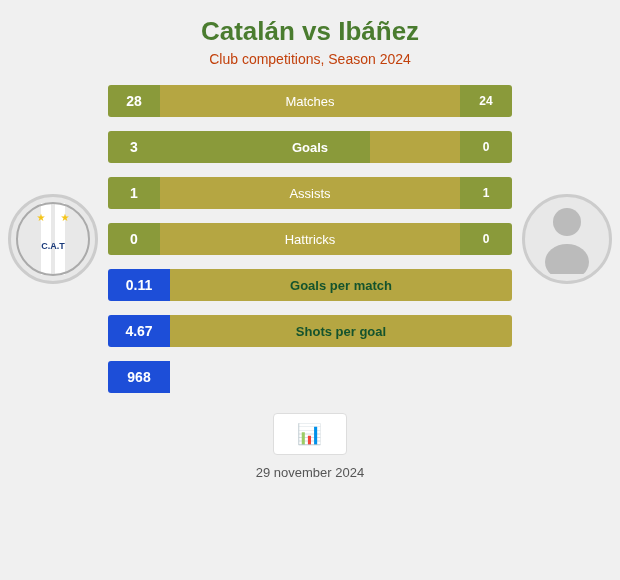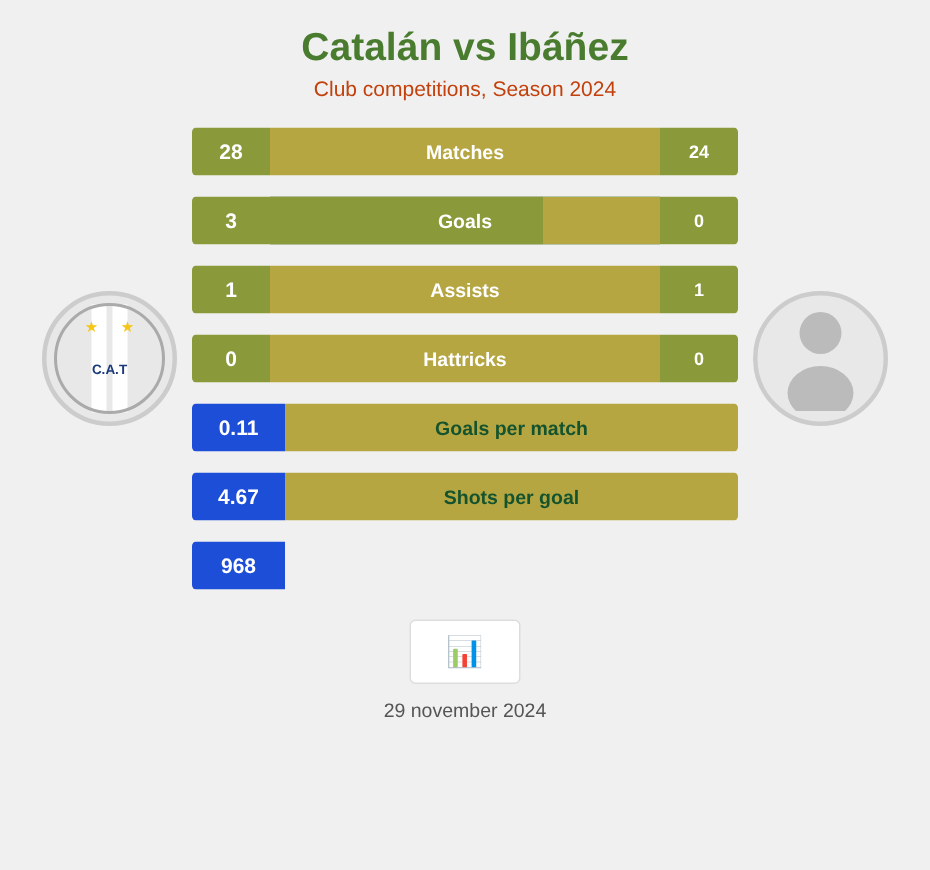--- a/index.html
+++ b/index.html
@@ -13,21 +13,21 @@
       align-items: center;
     }
 
     .page-wrapper {
       width: 620px;
       min-height: 580px;
       background: #f0f0f0;
       display: flex;
       flex-direction: column;
       align-items: center;
-      padding: 16px 28px 10px;
+      padding: 16px 8px 10px;
     }
 
     .title {
       font-size: 26px;
       font-weight: bold;
       color: #4a7c2f;
       text-align: center;
       margin-bottom: 4px;
     }
 
@@ -103,21 +103,21 @@
       height: 100%;
       display: flex;
       align-items: center;
       justify-content: center;
       flex-shrink: 0;
     }
 
     .stat-label-center {
       background: #b5a642;
       color: #fff;
-      font-weight: bold;
+      font-weight: normal;
       font-size: 13px;
       flex: 1;
       height: 100%;
       display: flex;
       align-items: center;
       justify-content: center;
       text-align: center;
     }
 
     .stat-right-val {

